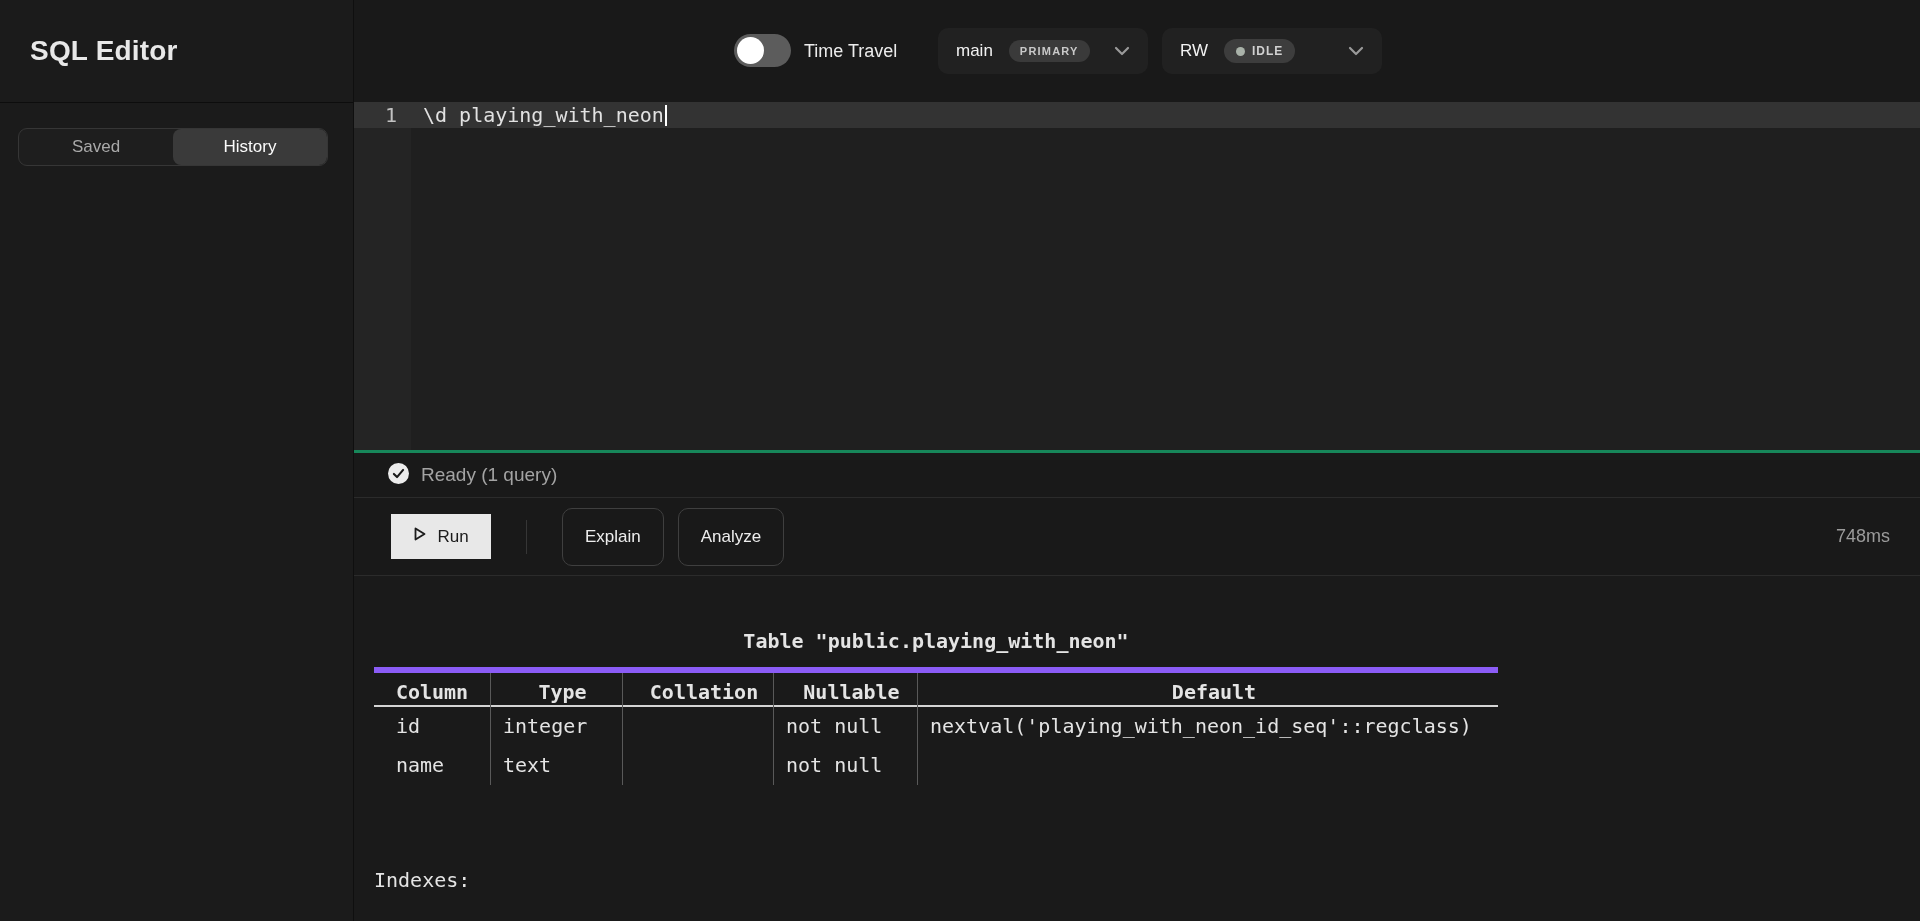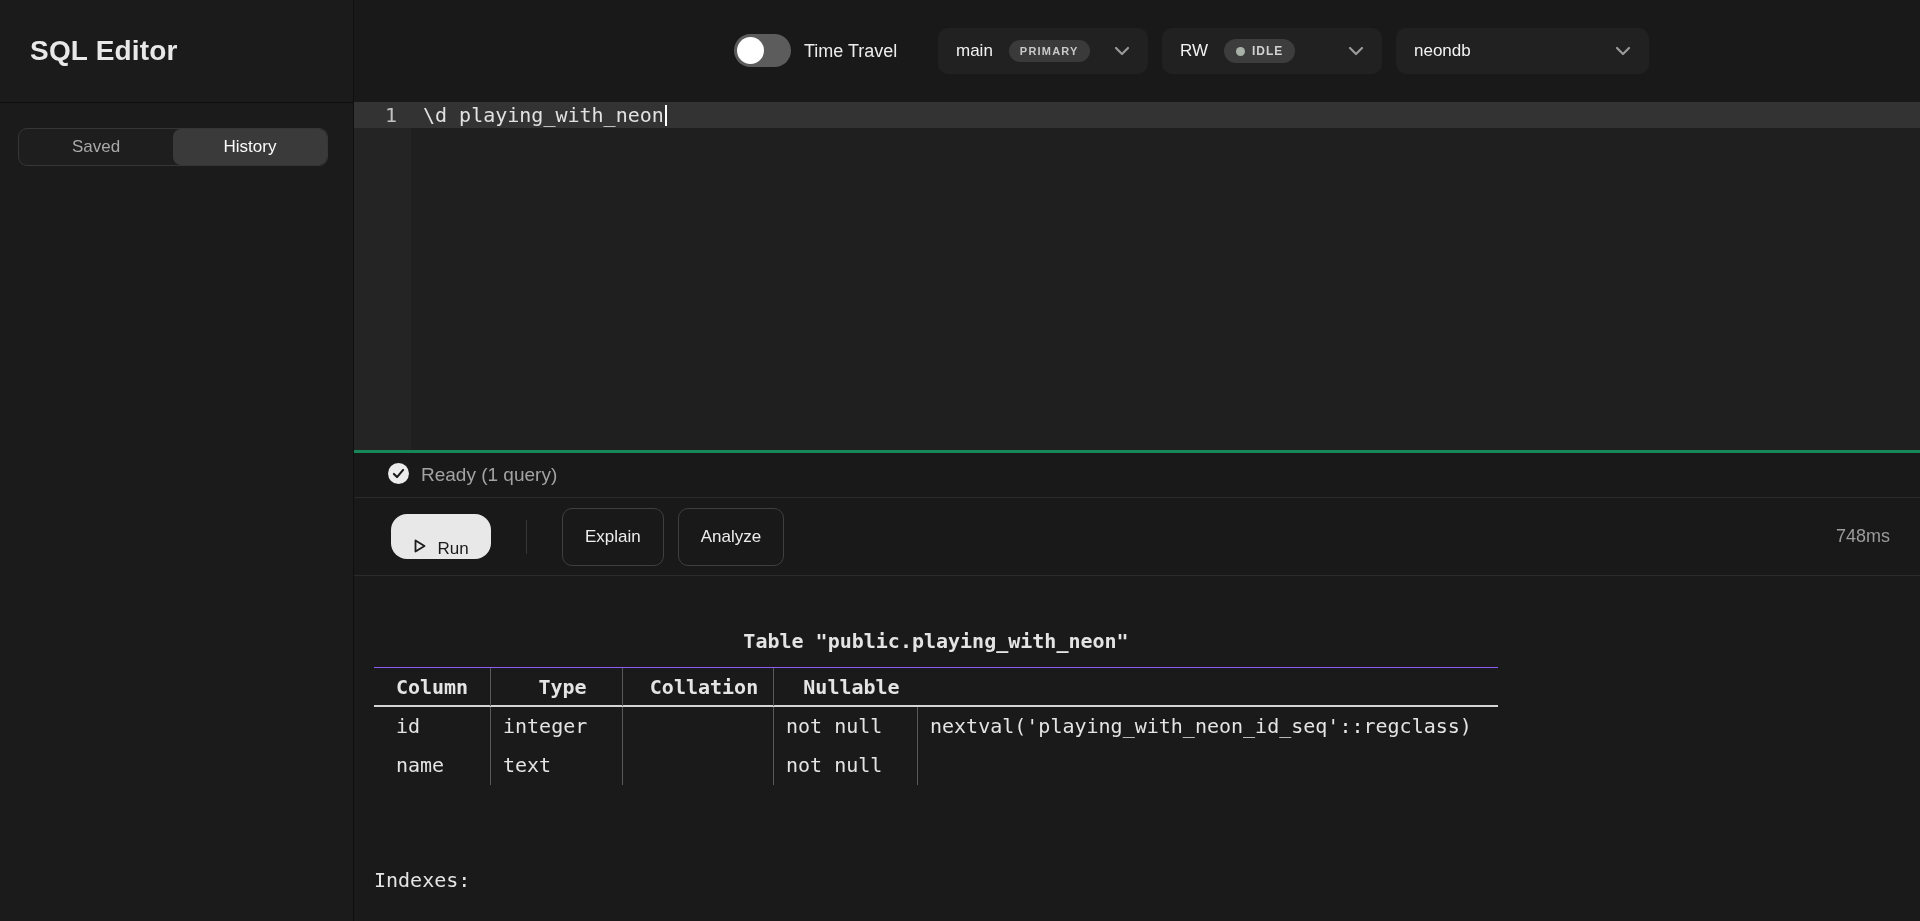--- a/index.html
+++ b/index.html
@@ -62,36 +62,36 @@
 
   
   #statusbar { position:absolute; left:0; top:450px; width:100%; height:48px; background:#191919;
                border-top:3px solid #17875a; border-bottom:1px solid #2b2b2b;
                display:flex; align-items:center; padding-left:34px; }
   #status-label { margin-left:12px; font-size:19px; color:#a3a3a3; }
 
   
   #actionbar { position:absolute; left:0; top:498px; width:100%; height:78px; background:#191919;
                border-bottom:1px solid #2b2b2b; display:flex; align-items:center; padding-left:37px; }
-  #run-btn { width:100px; height:45px; background:#e8e8e8; border:none; border-radius:16px;
+  #run-btn { width:100px; height:45px; background:#e8e8e8; border:none; border-radius:0;
              color:#1b1b1b; font-size:17px; font-weight:500; font-family:inherit;
-             display:flex; align-items:flex-end; justify-content:center; gap:10px; cursor:pointer; }
+             display:flex; align-items:center; justify-content:center; gap:10px; cursor:pointer; }
   #action-divider { width:1px; height:34px; background:#363636; margin:0 35px; }
   .ghost-btn { height:58px; background:transparent; border:1px solid #3f3f3f; border-radius:10px;
                color:#ededed; font-size:17px; font-family:inherit; padding:0 22px; cursor:pointer; }
   #explain-btn { margin-right:14px; }
   #duration { margin-left:auto; margin-right:30px; font-size:18px; color:#9b9b9b; }
 
   
   #results { position:absolute; left:0; top:576px; width:100%; height:345px; background:#1a1a1a;
              font-family:"DejaVu Sans Mono", monospace; font-size:20px; color:#e4e4e4; }
   #psql-table { position:absolute; left:20px; top:52px; width:1124px; }
   #table-title { text-align:center; line-height:26px; font-weight:700; margin-bottom:13px; }
   .grid-row { display:grid; grid-template-columns:116px 132px 151px 144px 581px; align-items:center; }
-  #table-head { height:40px; border-top:1px solid #8b5cf6; border-bottom:2px solid #d4d4d4; }
+  #table-head { height:40px; border-top:6px solid #8b5cf6; border-bottom:2px solid #d4d4d4; }
   #table-head .cell { text-align:center; font-weight:700; }
   .body-row { height:39px; }
   .body-row .cell { padding-left:22px; height:39px; line-height:39px; overflow:visible; white-space:pre; }
   .cell + .cell { border-left:1px solid #595959; height:100%; display:flex; align-items:center;padding-left:12px; }
   #table-head .cell + .cell { display:block; line-height:38px; }
   .results-footer { margin-top:3px; line-height:37px; white-space:pre; }
 </style>
 </head>
 <body>
 
@@ -134,28 +134,20 @@
     <div class="select" id="branch-select">
       <span class="sel-label">main</span>
       <span class="pill">PRIMARY</span>
       <span class="chev">
         <svg width="16" height="10" viewBox="0 0 16 10">
             <polyline points="2,2 8,8 14,2" fill="none" stroke="#9a9a9a" stroke-width="2.2" stroke-linecap="round" stroke-linejoin="round"></polyline>
           </svg>
       </span>
     </div>
 
-    <div class="select" id="db-select">
-      <span class="sel-label">neondb</span>
-      <span class="chev">
-        <svg width="16" height="10" viewBox="0 0 16 10">
-            <polyline points="2,2 8,8 14,2" fill="none" stroke="#9a9a9a" stroke-width="2.2" stroke-linecap="round" stroke-linejoin="round"></polyline>
-          </svg>
-      </span>
-    </div>
   </div>
 
   <div id="editor">
     <div id="gutter"></div>
     <div id="active-line"></div>
     <div id="line-no">1</div>
     <div id="code-line"><span>\d playing_with_neon</span><span id="caret"></span></div>
   </div>
 
   <div id="statusbar">
@@ -185,20 +177,21 @@
 
   <div id="results">
     <div id="psql-table">
       <div id="table-title">Table "public.playing_with_neon"</div>
 
       <div class="grid-row" id="table-head">
         <div class="cell">Column</div>
         <div class="cell">Type</div>
         <div class="cell">Collation</div>
         <div class="cell">Nullable</div>
+        <div class="cell">Default</div>
       </div>
 
       <div class="grid-row body-row">
         <div class="cell">id</div>
         <div class="cell">integer</div>
         <div class="cell"></div>
         <div class="cell">not null</div>
         <div class="cell">nextval('playing_with_neon_id_seq'::regclass)</div>
       </div>
       <div class="grid-row body-row">

